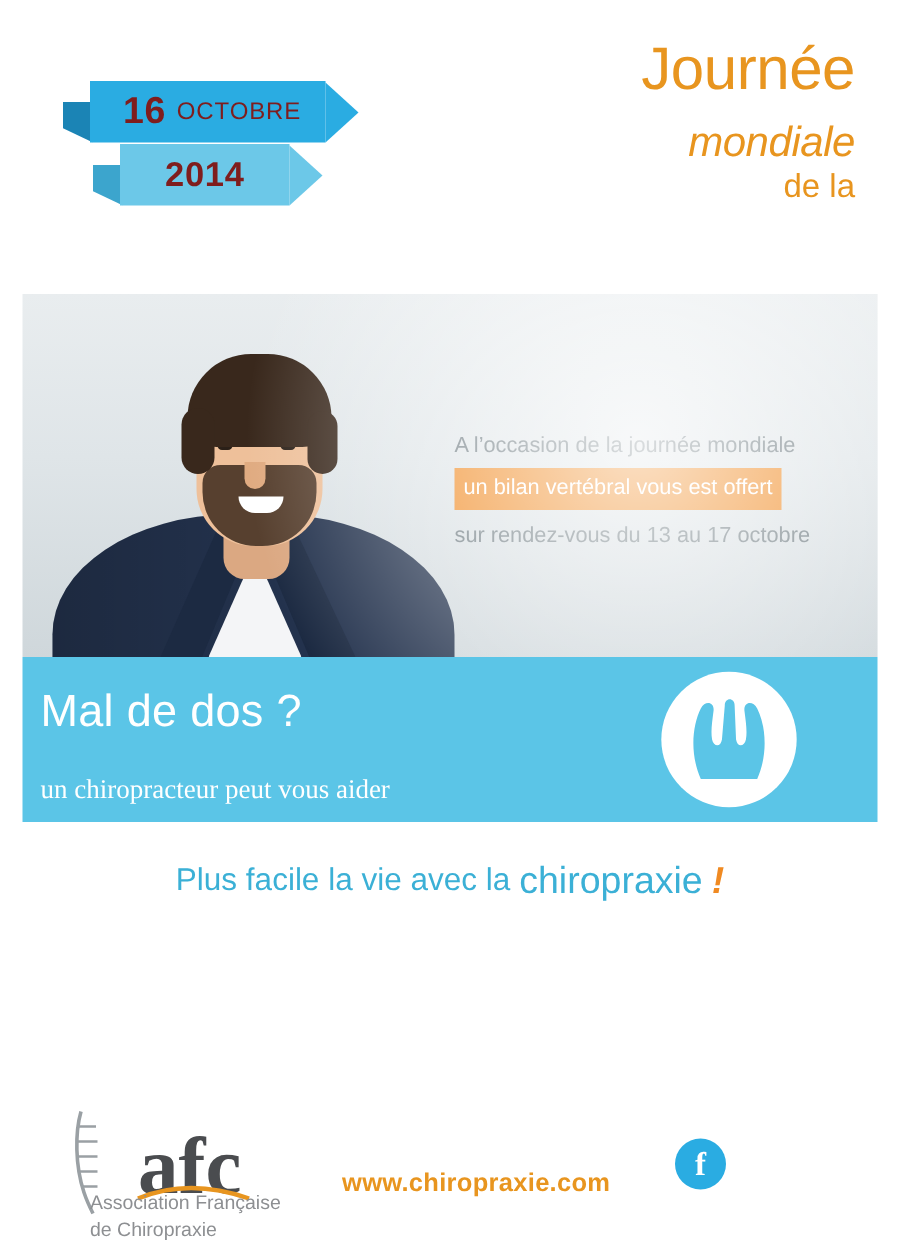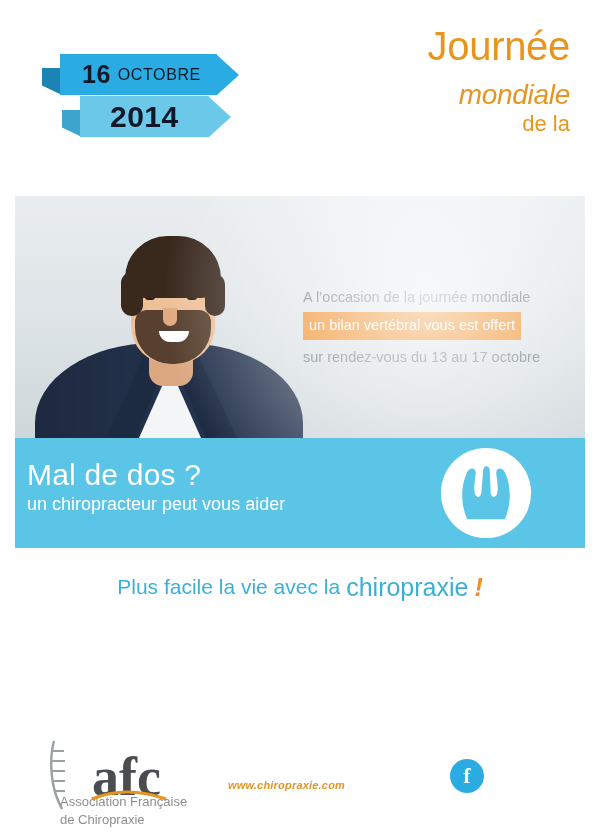--- a/index.html
+++ b/index.html
@@ -34,21 +34,21 @@
     position: absolute;
     height: 41px;
     display: flex;
     align-items: center;
   }
   .ribbon-body {
     height: 41px;
     display: flex;
     align-items: center;
     justify-content: center;
-    color: #0f172a;
+    color: #7f1d1d;
     white-space: nowrap;
   }
   .ribbon-arrow {
     width: 0; height: 0;
     border-top: 20.5px solid transparent;
     border-bottom: 20.5px solid transparent;
   }
 
   
   .ribbon-top { left: 38px; top: 24px; }
@@ -65,21 +65,21 @@
   }
 
   
   .ribbon-bottom { left: 58px; top: 66px; }
   .ribbon-bottom .ribbon-body {
     background: #6cc8e8;
     padding: 0 30px 0 30px;
   }
   .ribbon-bottom .ribbon-arrow { border-left: 22px solid #6cc8e8; }
   .ribbon-bottom .year {
-    font-size: 30px; font-weight: bold; letter-spacing: 0.5px;
+    font-size: 23px; font-weight: bold; letter-spacing: 0.5px;
   }
 
   
   .fold-top {
     position: absolute; left: 20px; top: 38px;
     width: 20px; height: 27px;
     background: #1b84b5;
     clip-path: polygon(0 0, 100% 0, 100% 100%, 0 65%);
   }
   .fold-bottom {
@@ -248,21 +248,21 @@
     height: 110px;
     background: #5bc5e7;
     overflow: hidden;
   }
   .blue-text {
     position: absolute;
     left: 12px; top: 20px;
     color: #ffffff;
   }
   .blue-text .bt1 { font-size: 30px; letter-spacing: 0.2px; }
-  .blue-text .bt2 { font-size: 18px; margin-top: 2px; }
+  .blue-text .bt2 { font-size: 18px; margin-top: 24px; font-family: Liberation Serif, serif; }
   .hands-logo {
     position: absolute;
     right: 52px; top: 8px;
     width: 94px; height: 94px;
   }
 
   
   .tagline {
     position: relative;
     height: 78px;
@@ -291,24 +291,23 @@
     position: absolute;
     left: 60px; top: 76px;
     color: #8d8f92;
     font-size: 13px;
     line-height: 1.35;
   }
   .website {
     position: absolute;
     left: 228px; top: 62px;
     color: #e8951f;
-    font-size: 11px;
+    font-size: 17px;
     font-weight: bold;
     letter-spacing: 0.2px;
-    font-style: italic;
   }
   .fb {
     position: absolute;
     right: 36px; top: 42px;
     width: 34px; height: 34px;
     border-radius: 50%;
     background: #2aace2;
     color: #ffffff;
     display: flex;
     align-items: center;

